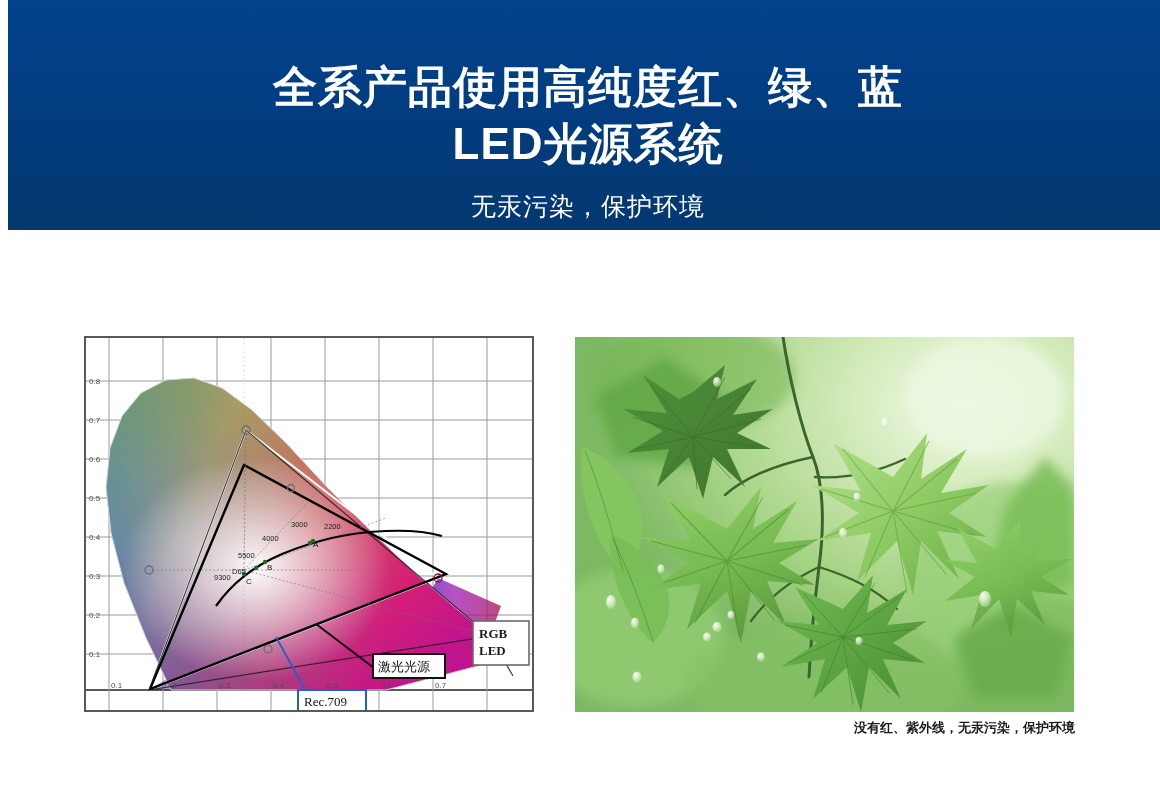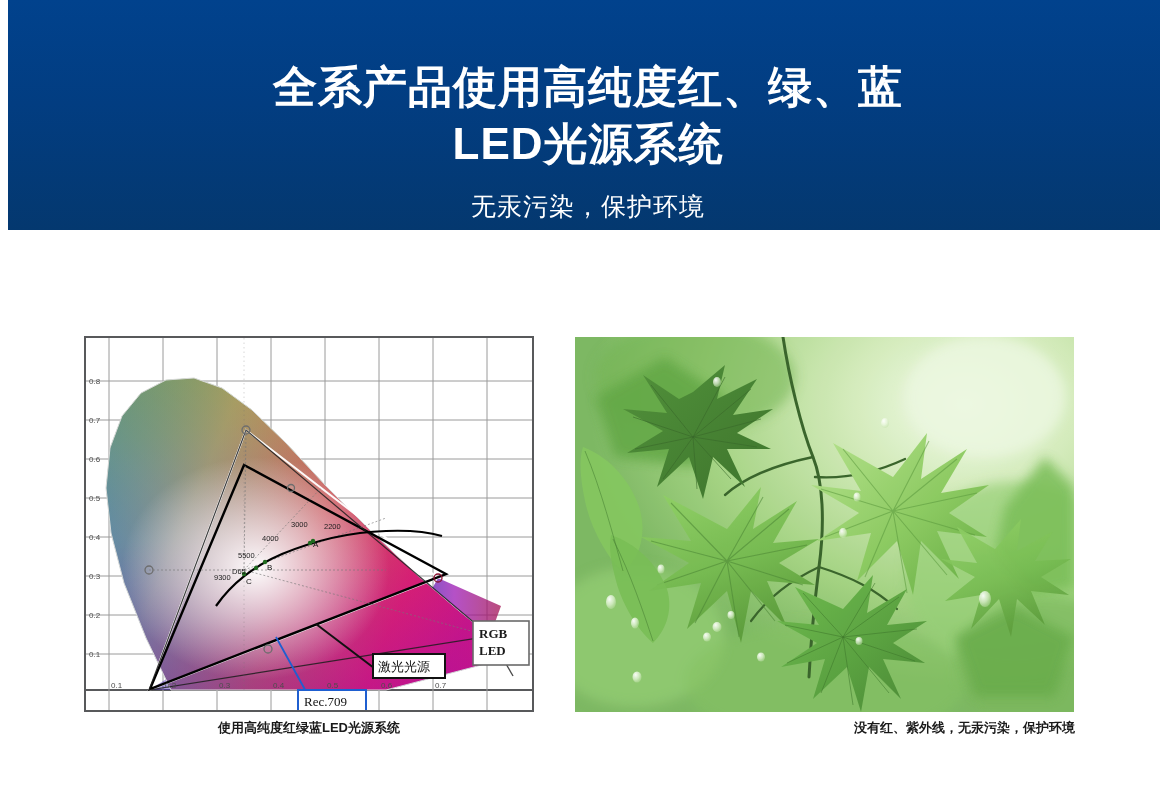--- a/index.html
+++ b/index.html
@@ -242,21 +242,20 @@
         </g>
 
         <g>
           <rect x="212" y="352" width="68" height="22" fill="#ffffff" stroke="#1f5fd0" stroke-width="2"></rect>
           <text x="218" y="368" font-family="Liberation Serif, serif" font-size="13" fill="#111">Rec.709</text>
         </g>
       </svg>
     </div>
   </div>
 
-  <div class="cap cap-left">使用高纯度红绿蓝LED光源系统</div>
 
   <div class="photo">
     <svg width="499" height="375" viewBox="0 0 499 375">
       <defs>
         <radialGradient id="bgGlow" cx="0.78" cy="0.18" r="0.75">
           <stop offset="0%" stop-color="#f2fbe9"></stop>
           <stop offset="32%" stop-color="#cfe9b4"></stop>
           <stop offset="70%" stop-color="#9ed07a"></stop>
           <stop offset="100%" stop-color="#74b358"></stop>
         </radialGradient>

